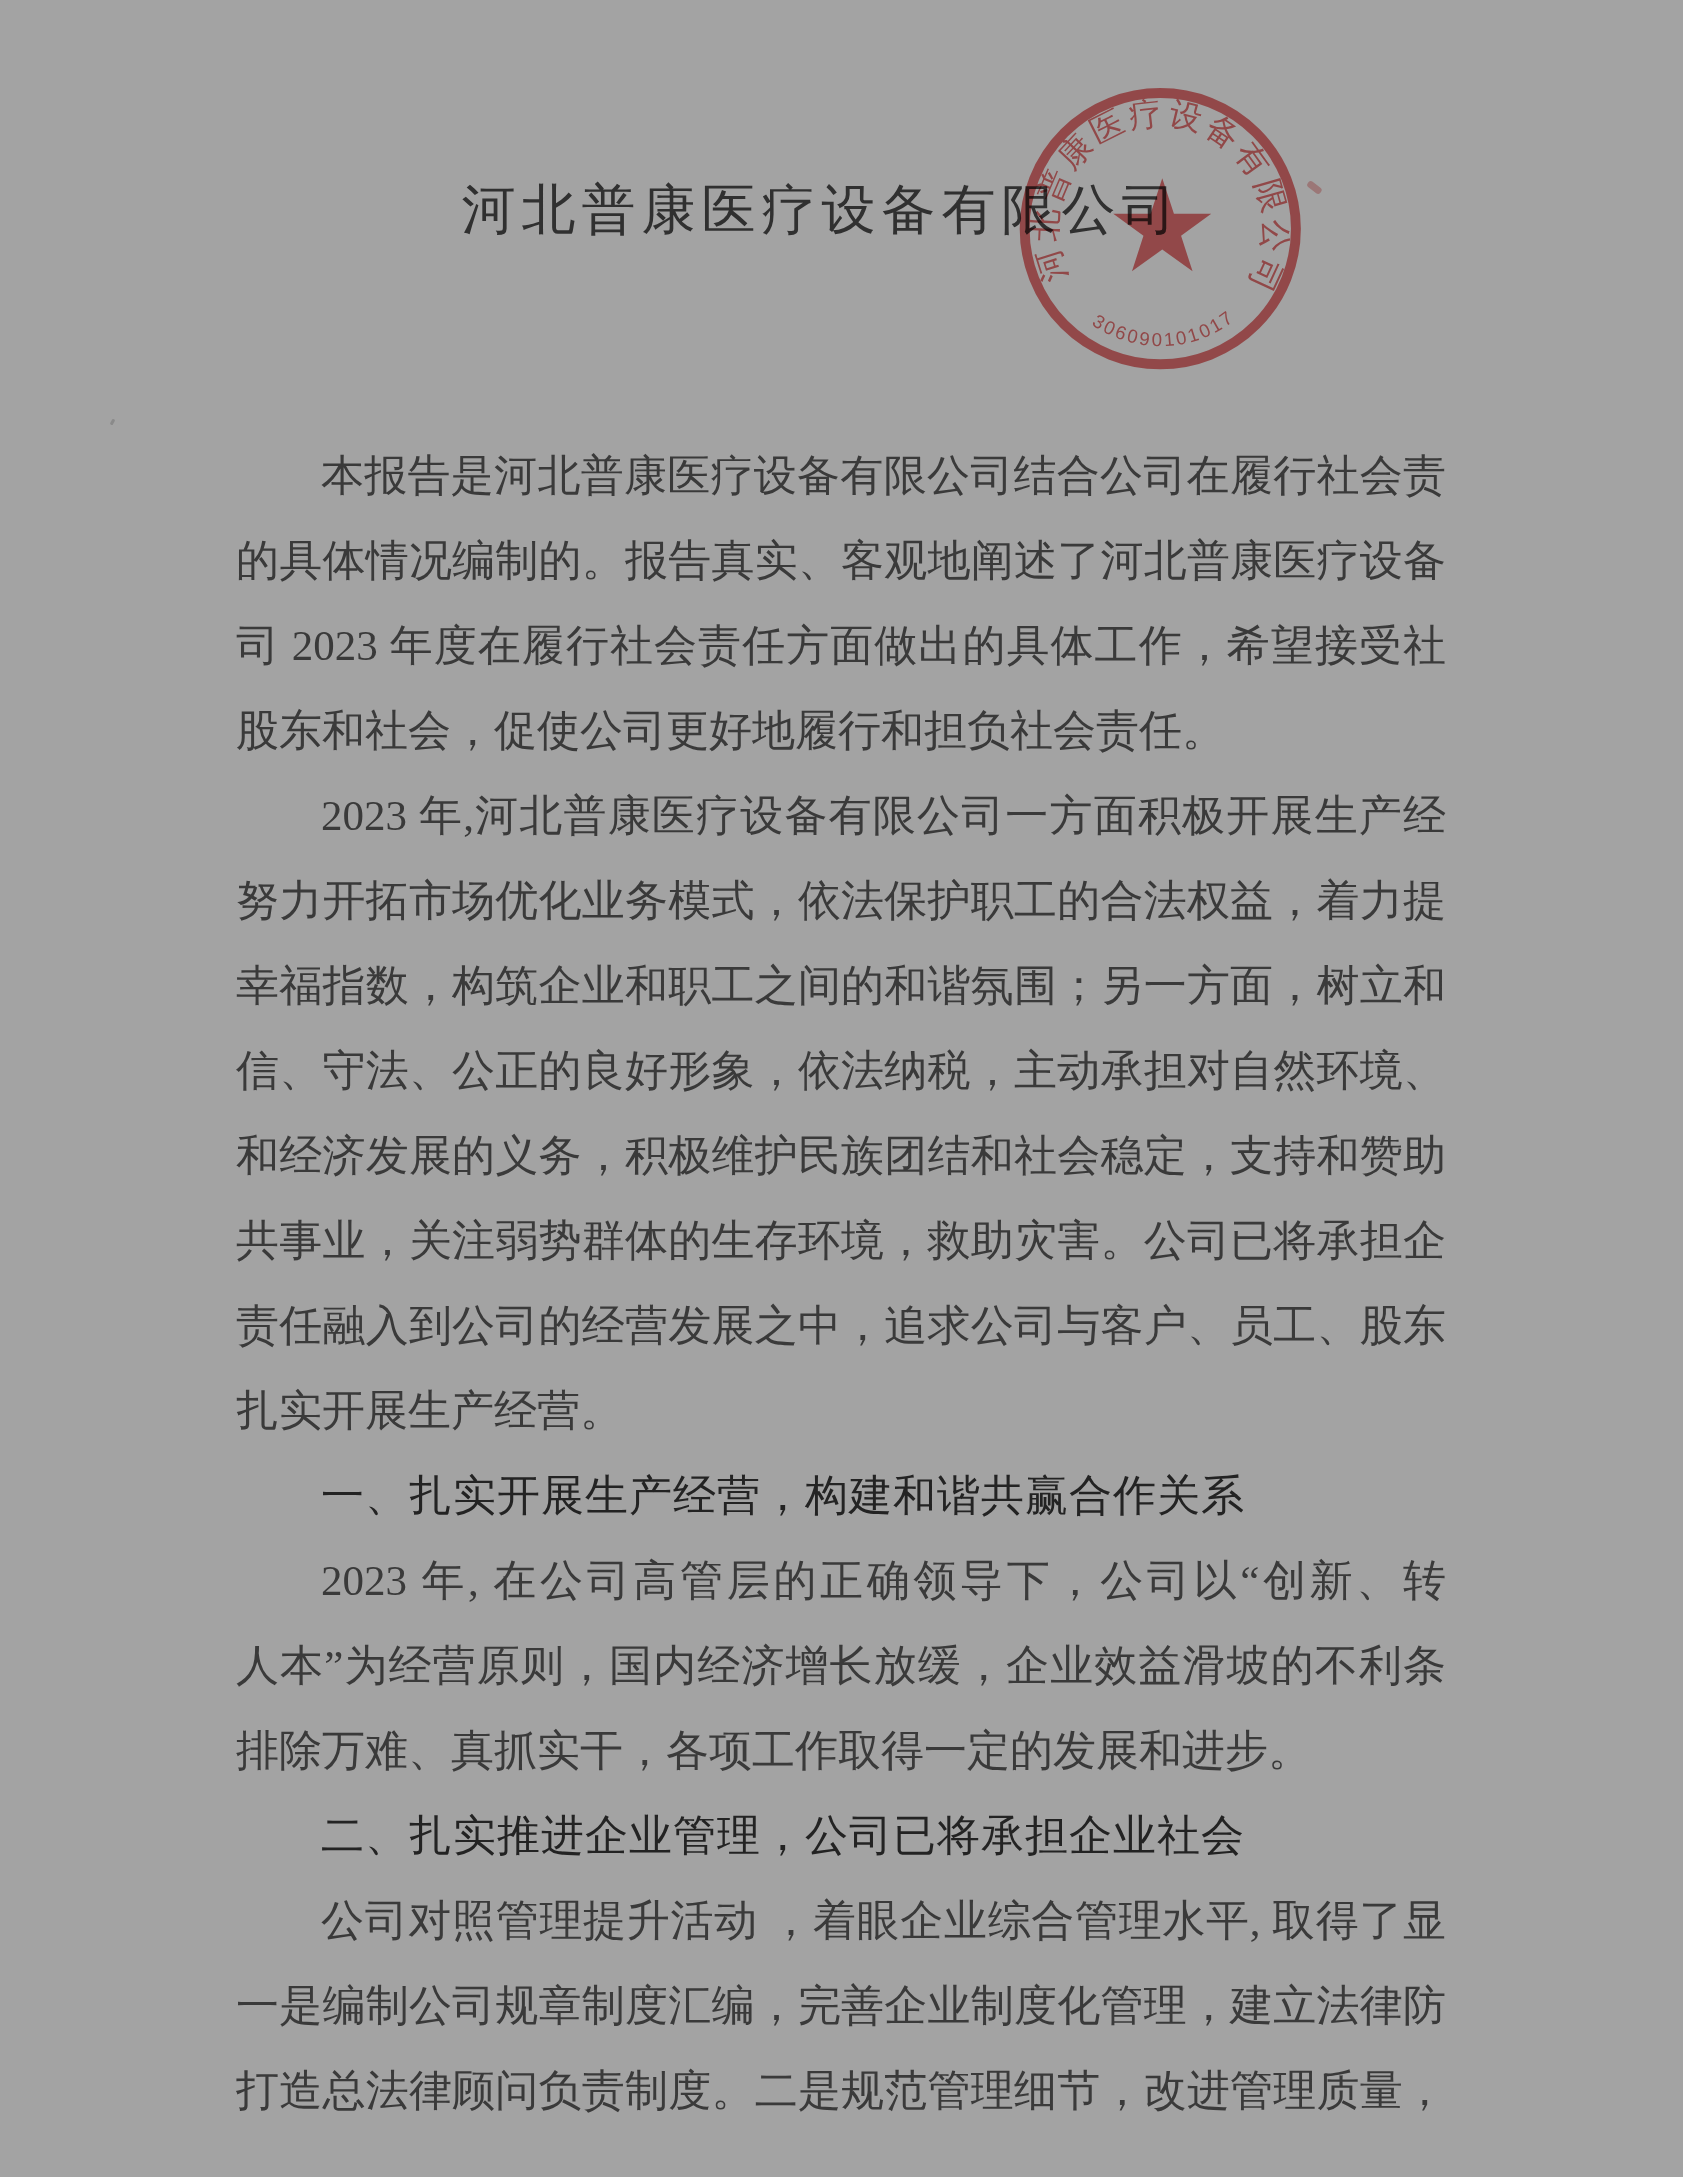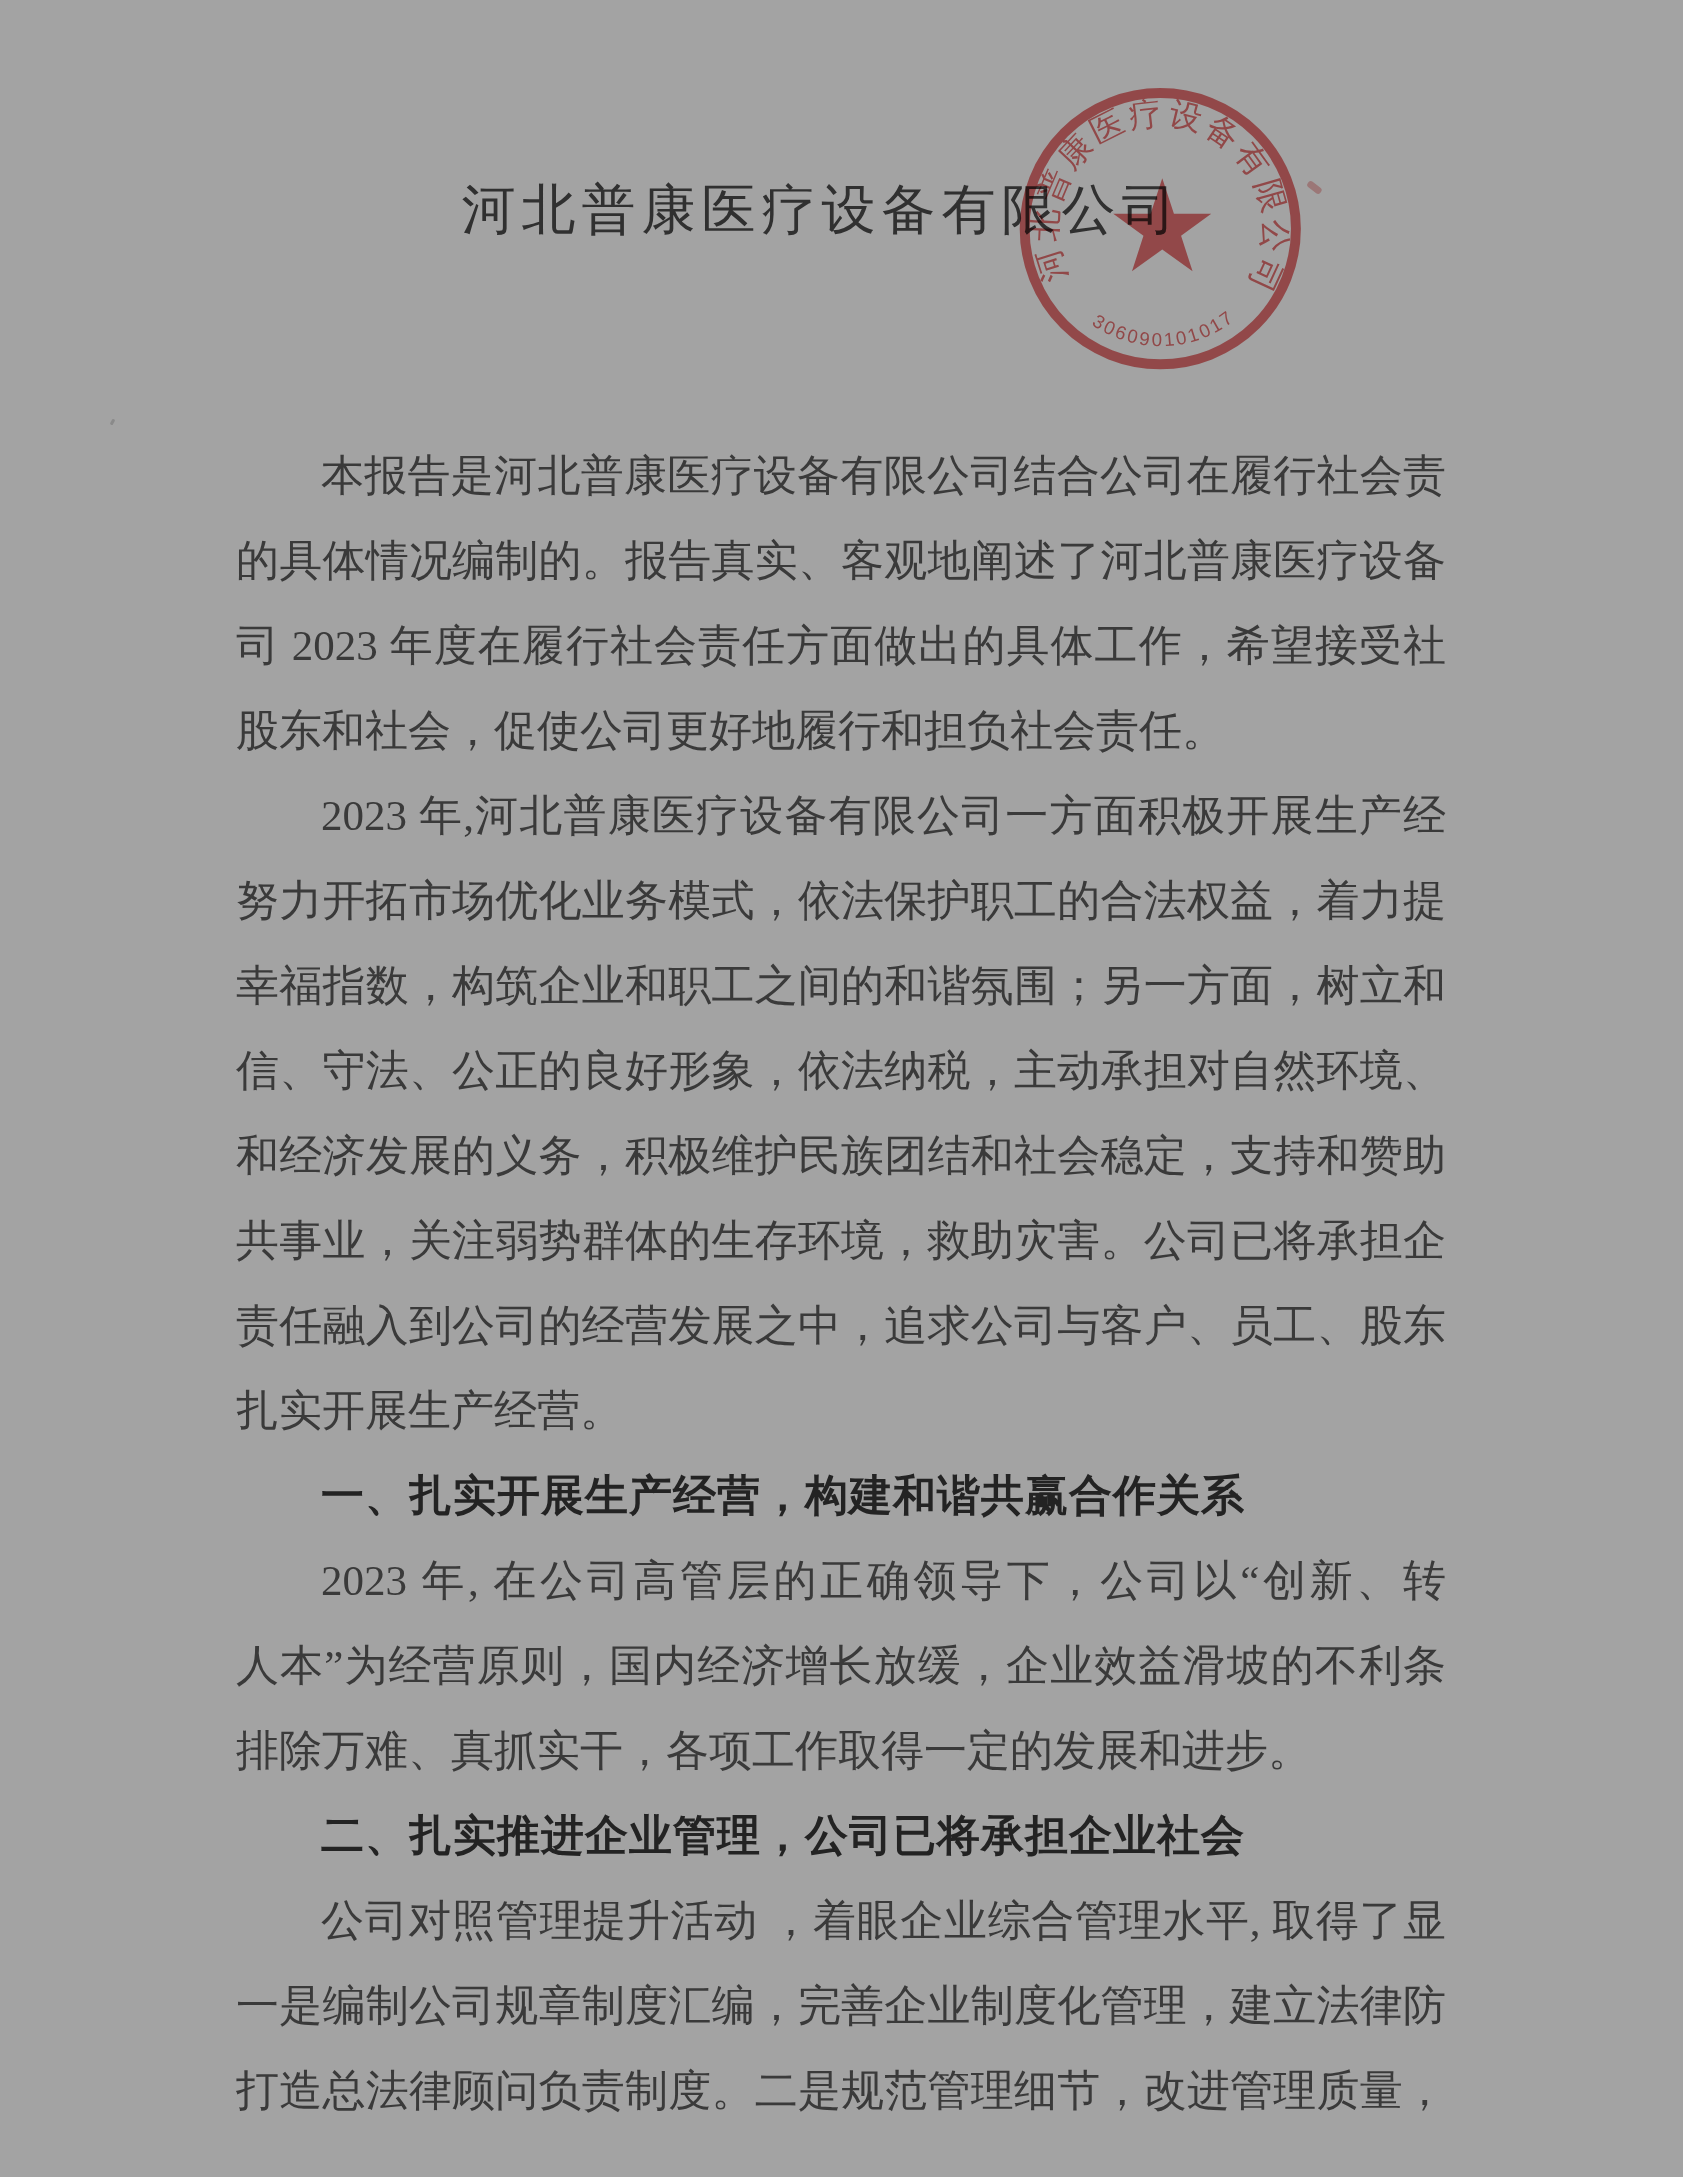--- a/index.html
+++ b/index.html
@@ -36,21 +36,21 @@
     height:85px;line-height:85px;
     font-size:43px;
     text-align:justify;
     text-align-last:left;
     white-space:nowrap;
     color:#3a3a3a;
   }
   .line.fill{text-align-last:justify;white-space:normal;overflow:hidden;}
   .line.indent{padding-left:85px;}
   .line.heading{
-    font-weight:700;
+    font-weight:400;
     color:#232323;
     font-family:"Liberation Sans","DejaVu Sans",sans-serif;
     letter-spacing:1px;
   }
   
   .seal-svg{
     position:absolute;left:0;top:0;
     width:1683px;height:2177px;
     mix-blend-mode:multiply;
     opacity:.88;

